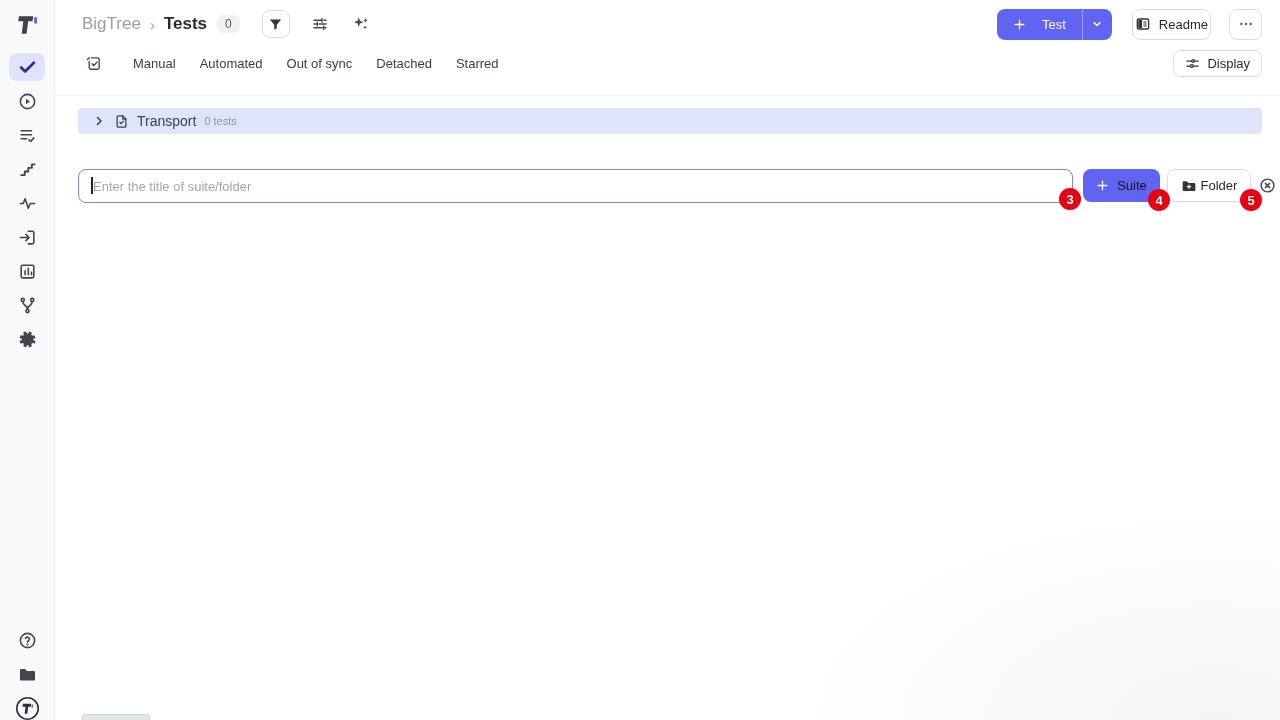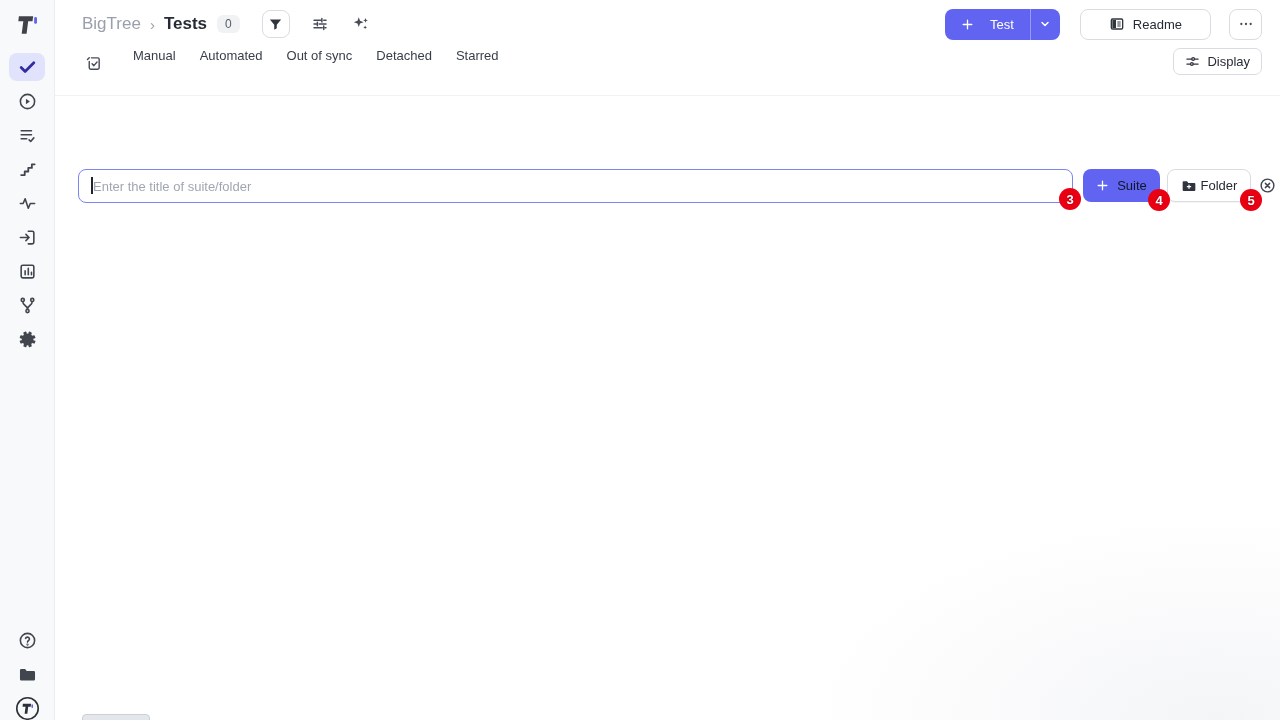--- a/index.html
+++ b/index.html
@@ -32,25 +32,25 @@
   .search-box input { border:none; outline:none; width:100%; font-size:13px; color:#3a4150; font-family:inherit; background:transparent; }
   .search-box input::placeholder { color:#9aa0ab; }
   .plain-icon { background:none; border:none; cursor:pointer; color:#474c56; display:flex; align-items:center; }
   .adjust-ic { margin-left:21px; }
   .spark-ic { margin-left:23px; }
   .header-spacer { flex:1; }
   .split-btn { display:flex; height:31px; border-radius:8px; overflow:hidden; background:#6164f0; color:#fff; cursor:pointer; }
   .split-main { display:flex; align-items:center; gap:16px; padding:0 16px; font-size:13px; font-weight:500; border:none; background:transparent; color:#fff; cursor:pointer; }
   .split-divider { width:1px; background:rgba(255,255,255,.35); margin:0; }
   .split-caret { width:29px; border:none; background:transparent; color:#fff; display:flex; align-items:center; justify-content:center; cursor:pointer; }
-  .readme-btn { margin-left:20px; height:31px; padding:0 28px; gap:8px; font-size:13px; font-weight:500; color:#262b36; display:flex; align-items:center; }
+  .readme-btn { margin-left:20px; height:31px; padding:0 2px; gap:8px; font-size:13px; font-weight:500; color:#262b36; display:flex; align-items:center; }
   .more-btn { margin-left:18px; width:33px; height:31px; color:#474c56; }
 
   
-  .filter-bar { position:absolute; left:55px; top:48px; right:0; height:48px; display:flex; 
+  .filter-bar { position:absolute; left:55px; top:48px; right:0; height:48px; display:flex; align-items:center;
     padding:0 18px 16px 30px; border-bottom:1px solid #f1f2f4; }
   .selectall { color:#474c56; cursor:pointer; }
   .tabs { display:flex; gap:24px; margin-left:31px; }
   .tab { font-size:13px; font-weight:500; color:#383e49; cursor:pointer; }
   .display-btn { margin-left:auto; height:27px; padding:0 11px; gap:7px; font-size:13px; font-weight:500; color:#262b36; display:flex; align-items:center; border-radius:7px; }
 
   
   .content { position:absolute; left:55px; top:96px; right:0; bottom:0; }
   .suite-row { position:absolute; left:23px; right:18px; top:12px; height:26px; background:#e0e4fb; border-radius:4px;
     display:flex; align-items:center; padding:0 12px 0 15px; cursor:pointer; }
@@ -298,20 +298,36 @@
             <circle cx="13" cy="8" r="2.2"></circle>
             <circle cx="11" cy="16" r="2.2"></circle>
           </svg>
       </span>
       <span>Display</span>
     </button>
   </div>
 
   <main class="content">
 
+    <div class="suite-row">
+      <span class="icon suite-chevron">
+        <svg width="12" height="12" viewBox="0 0 24 24" fill="none" stroke="currentColor" stroke-width="3" stroke-linecap="round" stroke-linejoin="round">
+            <path d="M9 5l7 7-7 7"></path>
+          </svg>
+      </span>
+      <span class="icon suite-fileic">
+        <svg width="15" height="15" viewBox="0 0 24 24" fill="none" stroke="currentColor" stroke-width="2" stroke-linecap="round" stroke-linejoin="round">
+            <path d="M14 3H7a2 2 0 00-2 2v14a2 2 0 002 2h10a2 2 0 002-2V8z"></path>
+            <path d="M14 3v5h5"></path>
+            <path d="M9.5 13.5l2 2 3.5-4"></path>
+          </svg>
+      </span>
+      <span class="suite-title">Transport</span>
+      <span class="suite-count">0 tests</span>
+    </div>
 
     <div class="create-row">
       <div class="create-input">
         <input type="text" placeholder="Enter the title of suite/folder" style="">
         <span class="caret"></span>
       </div>
 
       <button class="suite-btn">
         <span class="icon">
           <svg width="13" height="13" viewBox="0 0 24 24" fill="none" stroke="#fff" stroke-width="2.4" stroke-linecap="round">

